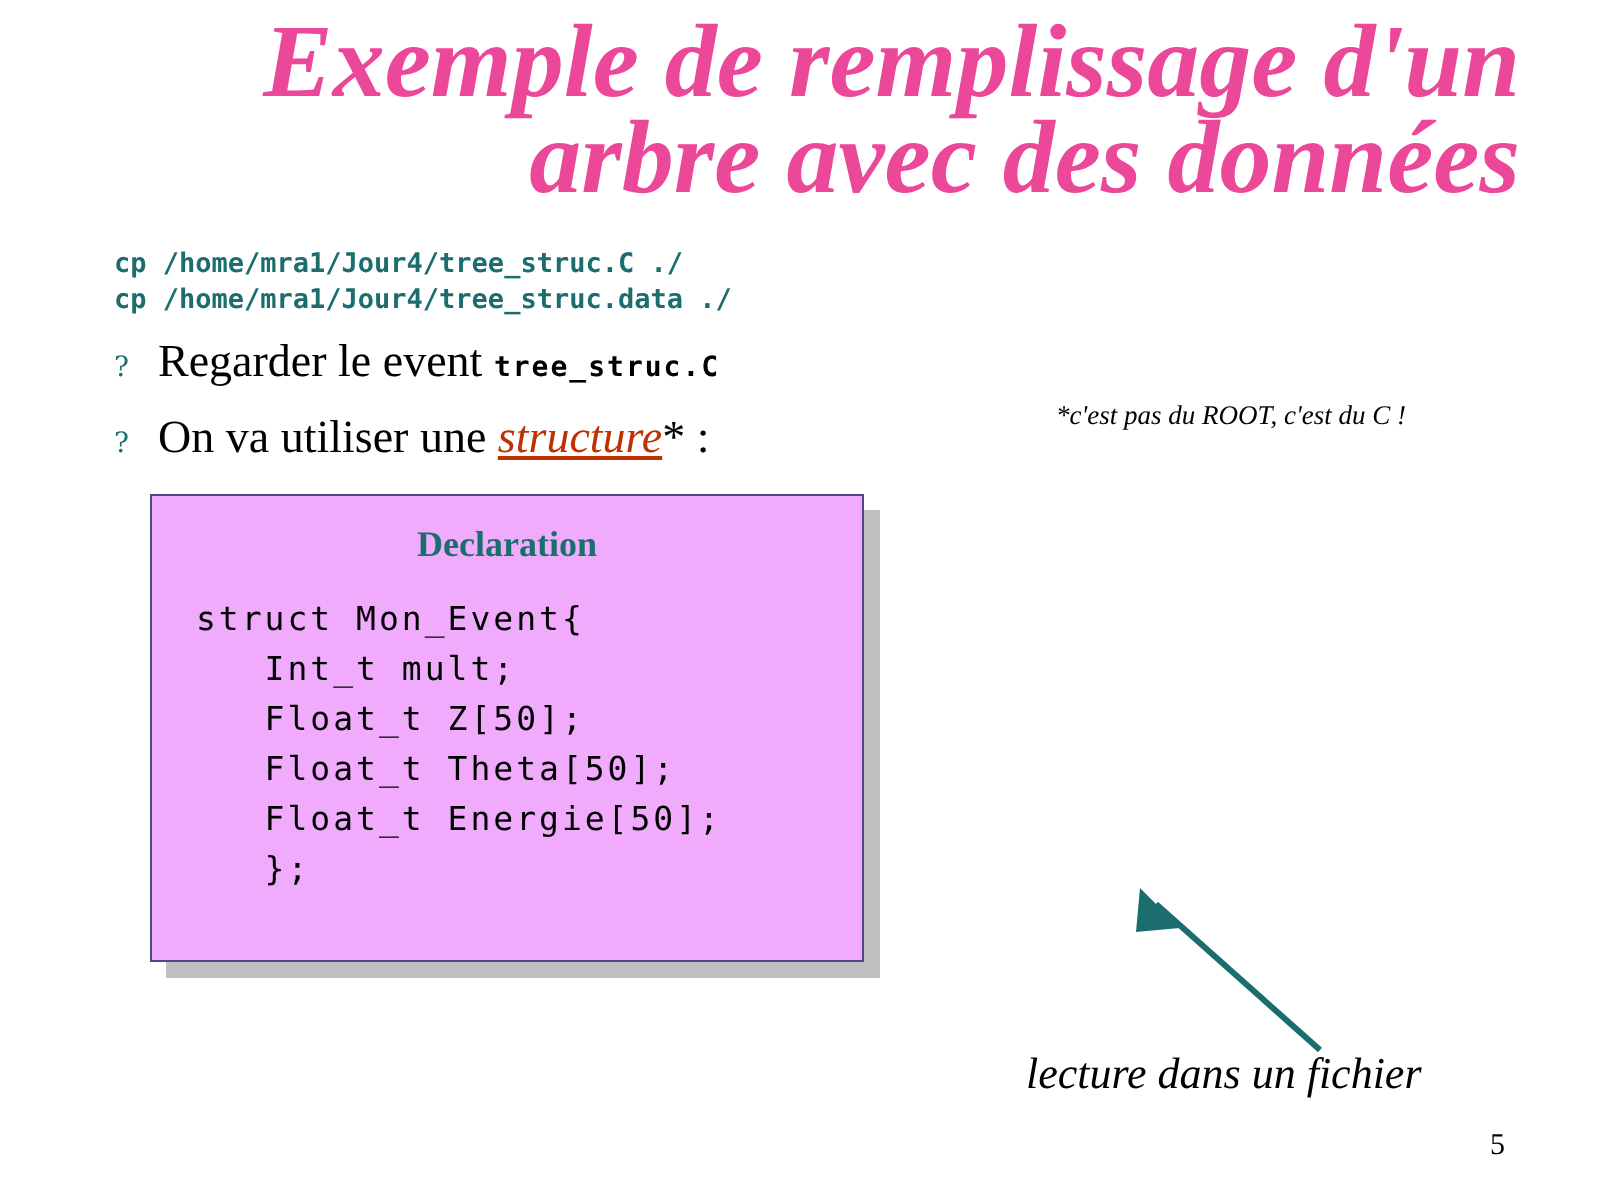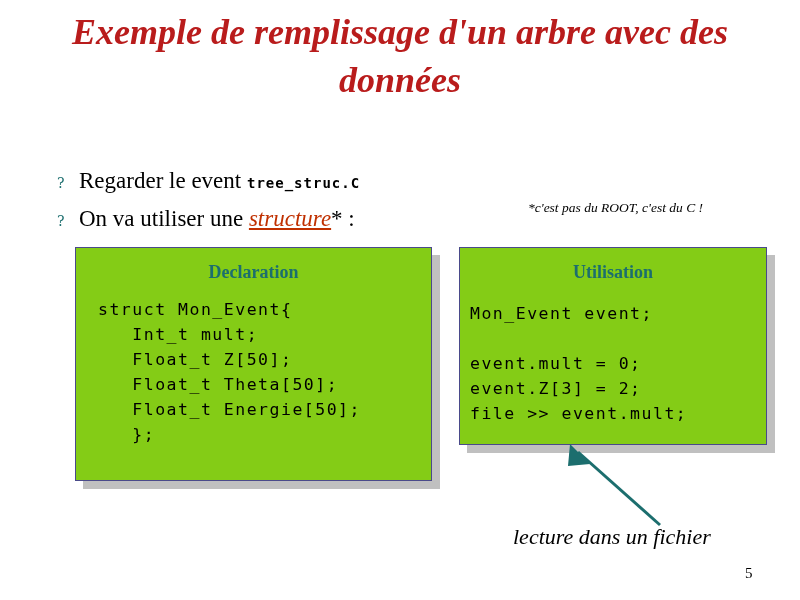--- a/index.html
+++ b/index.html
@@ -17,27 +17,27 @@
   .slide {
     position: relative;
     width: 800px;
     height: 600px;
   }
   .title {
     position: absolute;
     top: 8px;
     left: 40px;
     width: 720px;
-    text-align: center;
-    font-family: "Liberation Serif", serif;
-    font-style: italic;
-    font-weight: bold;
-    font-size: 36px;
+    text-align: right;
+    font-family: "Liberation Serif", serif;
+    font-style: italic;
+    font-weight: bold;
+    font-size: 52px;
     line-height: 48px;
-    color: #b91c1c;
+    color: #ec4899;
     letter-spacing: 0px;
   }
   .cmd-block {
     position: absolute;
     top: 123px;
     left: 57px;
     font-family: "DejaVu Sans Mono", monospace;
     font-size: 13.5px;
     line-height: 18px;
     color: #1C6E6E;
@@ -79,21 +79,21 @@
     top: 200px;
     left: 528px;
     font-family: "Liberation Serif", serif;
     font-style: italic;
     font-size: 13.5px;
     color: #000000;
     white-space: nowrap;
   }
   .panel {
     position: absolute;
-    background: #84cc16;
+    background: #f0abfc;
     border: 1px solid #4A4A8A;
     box-shadow: 8px 8px 0 rgba(140,140,140,0.55);
   }
   .panel-left {
     top: 247px;
     left: 75px;
     width: 355px;
     height: 232px;
   }
   .panel-right {
@@ -153,20 +153,22 @@
     color: #000000;
   }
 </style>
 </head>
 <body>
 
 <div class="slide">
 
   <div class="title">Exemple de remplissage d'un arbre avec des données</div>
 
+  <div class="cmd-block">cp /home/mra1/Jour4/tree_struc.C ./
+cp /home/mra1/Jour4/tree_struc.data ./</div>
 
   <div class="bullet-row bullet-1">
     <span class="bullet-mark">?</span>
     <span class="bullet-text"><span>Regarder le event </span><span class="mono-inline">tree_struc</span><span class="mono-inline">.C</span></span>
   </div>
 
   <div class="bullet-row bullet-2">
     <span class="bullet-mark">?</span>
     <span class="bullet-text"><span>On va utiliser une </span><span class="italic-red">structure</span><span>* :</span></span>
   </div>
@@ -176,28 +178,20 @@
   <div class="panel panel-left">
     <div class="panel-heading">Declaration</div>
     <div class="code code-left">struct Mon_Event{
    Int_t mult;
    Float_t Z[50];
    Float_t Theta[50];
    Float_t Energie[50];
    };</div>
   </div>
 
-  <div class="panel panel-right">
-    <div class="panel-heading">Utilisation</div>
-    <div class="code code-right">Mon_Event event;
-
-event.mult = 0;
-event.Z[3] = 2;
-file &gt;&gt; event.mult;</div>
-  </div>
 
   <svg class="arrow-svg" viewBox="0 0 180 110">
     <line x1="140" y1="95" x2="58" y2="22" stroke="#1C6E6E" stroke-width="3"></line>
     <polygon points="50,14 70,34 48,36" fill="#1C6E6E"></polygon>
   </svg>
 
   <div class="caption">lecture dans un fichier</div>
 
   <div class="page-number">5</div>
 

